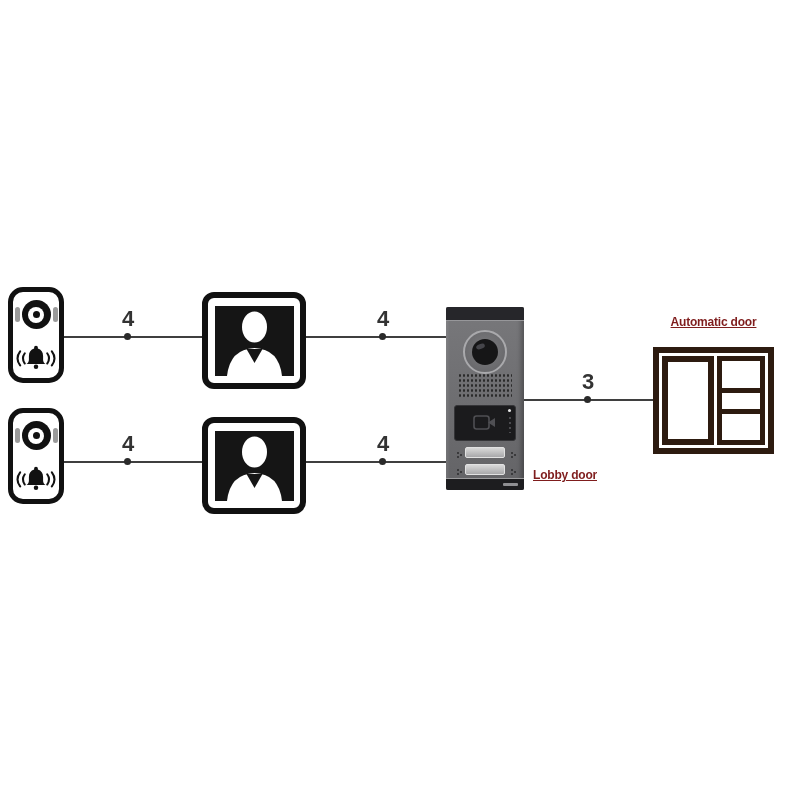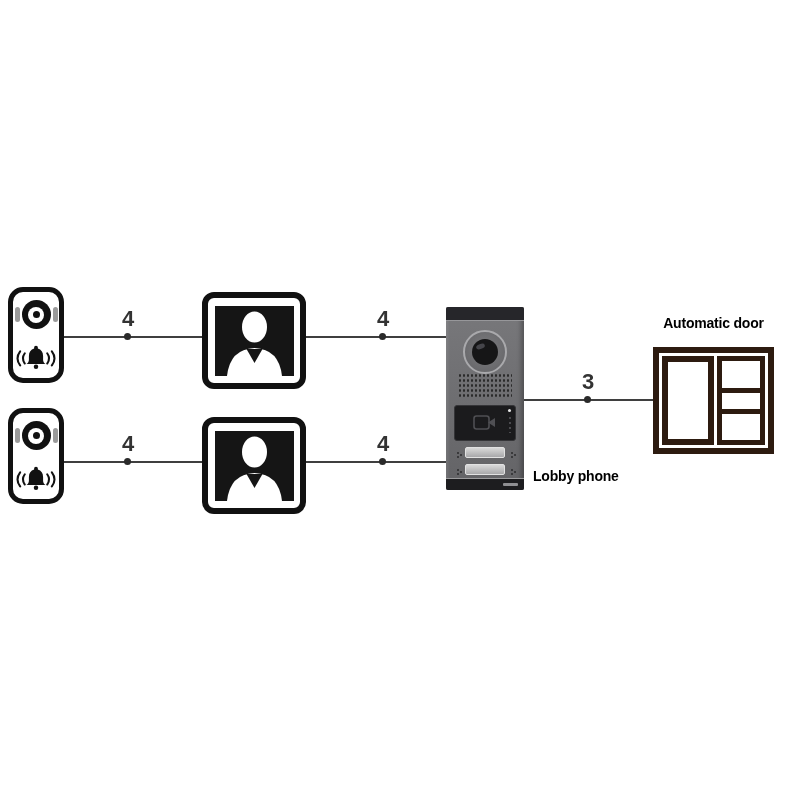--- a/index.html
+++ b/index.html
@@ -69,22 +69,22 @@
              border:6px solid #2d1b10;box-sizing:border-box;background:#fff;
              display:flex;gap:3px;padding:3px;}
   .door-left{width:52px;height:100%;border:6px solid #2d1b10;box-sizing:border-box;background:#fff;}
   .door-right{flex:1;height:100%;border:5px solid #2d1b10;box-sizing:border-box;background:#fff;
               display:flex;flex-direction:column;}
   .door-bar{height:5px;background:#2d1b10;}
   .door-sec-top{height:27px;}
   .door-sec-mid{height:16px;}
   .door-sec-bot{flex:1;}
 
-  .caption{position:absolute;font-size:14px;font-weight:bold;color:#000000;
-           letter-spacing:-0.2px;white-space:nowrap;}
+  .caption{position:absolute;font-size:12px;font-weight:bold;color:#7f1d1d;
+           letter-spacing:-0.2px;white-space:nowrap;text-decoration:underline;}
 </style>
 </head>
 <body>
 
 <div id="canvas">
 
   <div class="wire" style="left:61px;top:336px;width:142px;"></div>
   <div class="wire-dot" style="left:124px;top:333px;"></div>
   <div class="wire-label" style="left:113px;top:308px;">4</div>
 
@@ -199,15 +199,15 @@
     <div class="door-left"></div>
     <div class="door-right">
       <div class="door-sec-top"></div>
       <div class="door-bar"></div>
       <div class="door-sec-mid"></div>
       <div class="door-bar"></div>
       <div class="door-sec-bot"></div>
     </div>
   </div>
 
-  <div class="caption" style="left:533px;top:468px;">Lobby phone</div>
+  <div class="caption" style="left:533px;top:468px;">Lobby door</div>
 
 </div>
 
 </body></html>

